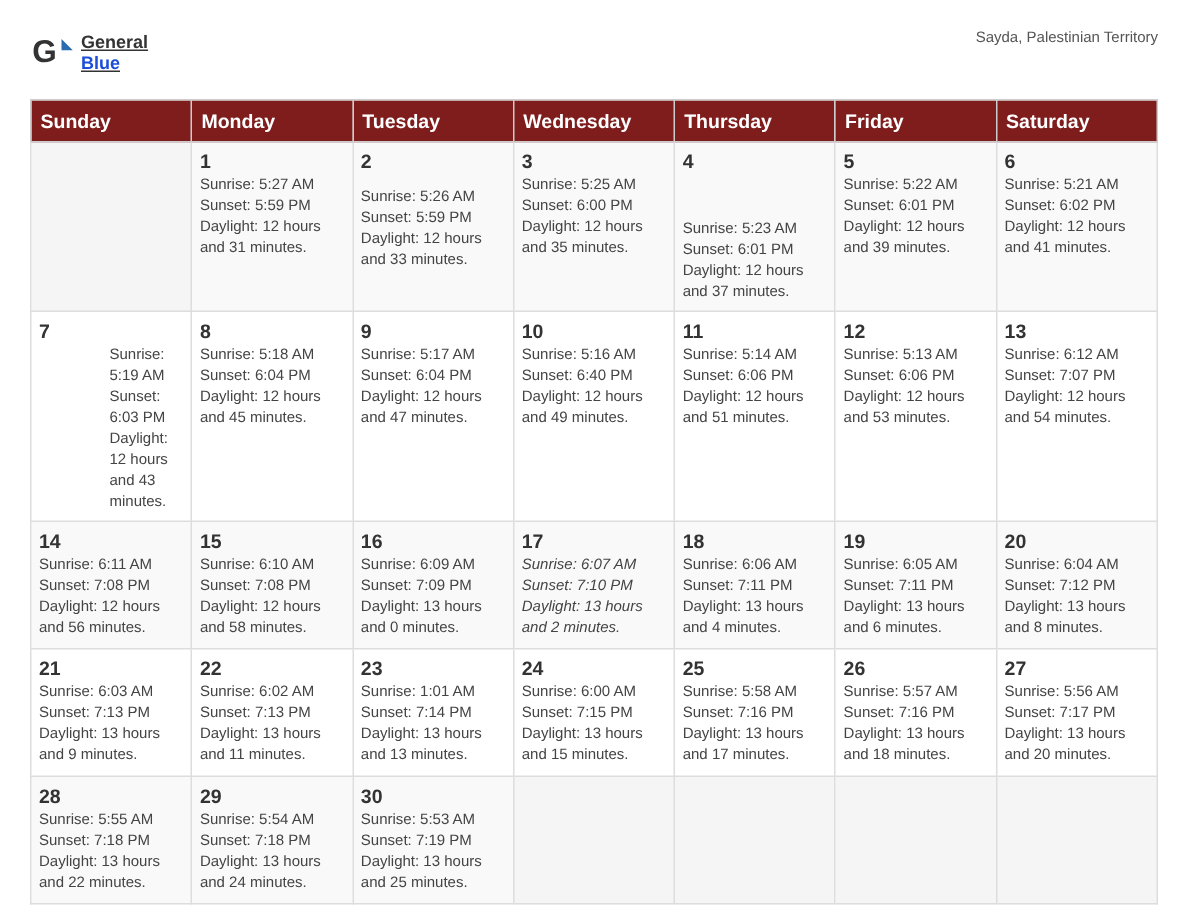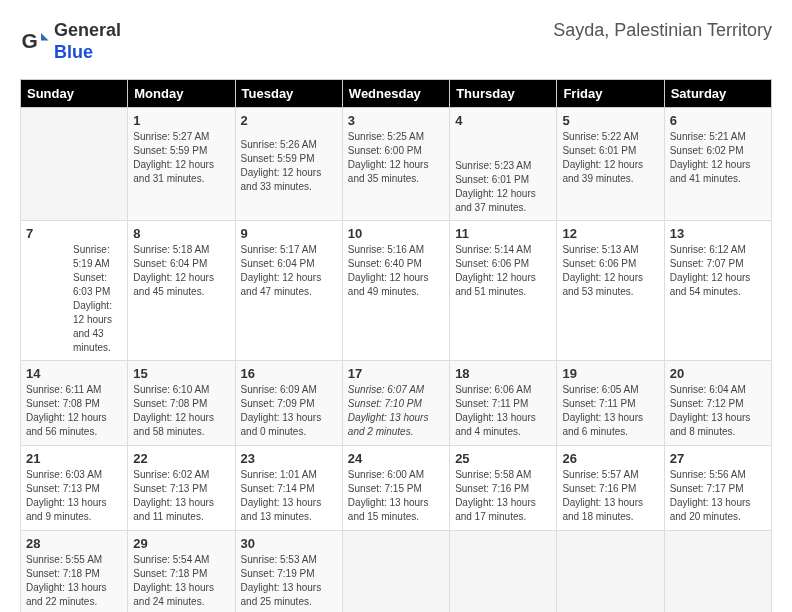--- a/index.html
+++ b/index.html
@@ -14,51 +14,52 @@
       display: flex;
       justify-content: space-between;
       align-items: flex-start;
       margin-bottom: 16px;
     }
     .logo {
       display: flex;
       align-items: center;
     }
     .logo-text {
-      font-size: 18px;
+      font-size: 12px;
       font-weight: bold;
       color: #333;
       line-height: 1.2;
+      text-decoration: underline;
     }
     .logo-text .general { display: block; }
     .logo-text .blue { color: #1d4ed8; display: block; }
     .logo-icon {
       width: 30px;
       height: 30px;
       margin-right: 4px;
     }
     .title-block {
       text-align: right;
     }
     .month-title {
       font-size: 32px;
       font-weight: bold;
       color: #333;
     }
     .location {
-      font-size: 18px;
+      font-size: 10px;
       color: #555;
     }
     table {
       width: 100%;
       border-collapse: collapse;
       table-layout: fixed;
     }
     thead tr th {
-      background-color: #000000;
+      background-color: #7f1d1d;
       color: #fff;
       text-align: left;
       padding: 6px 6px;
       font-size: 13px;
       font-weight: bold;
       border: 1px solid #ccc;
     }
     tbody tr td {
       vertical-align: top;
       border: 1px solid #ddd;

